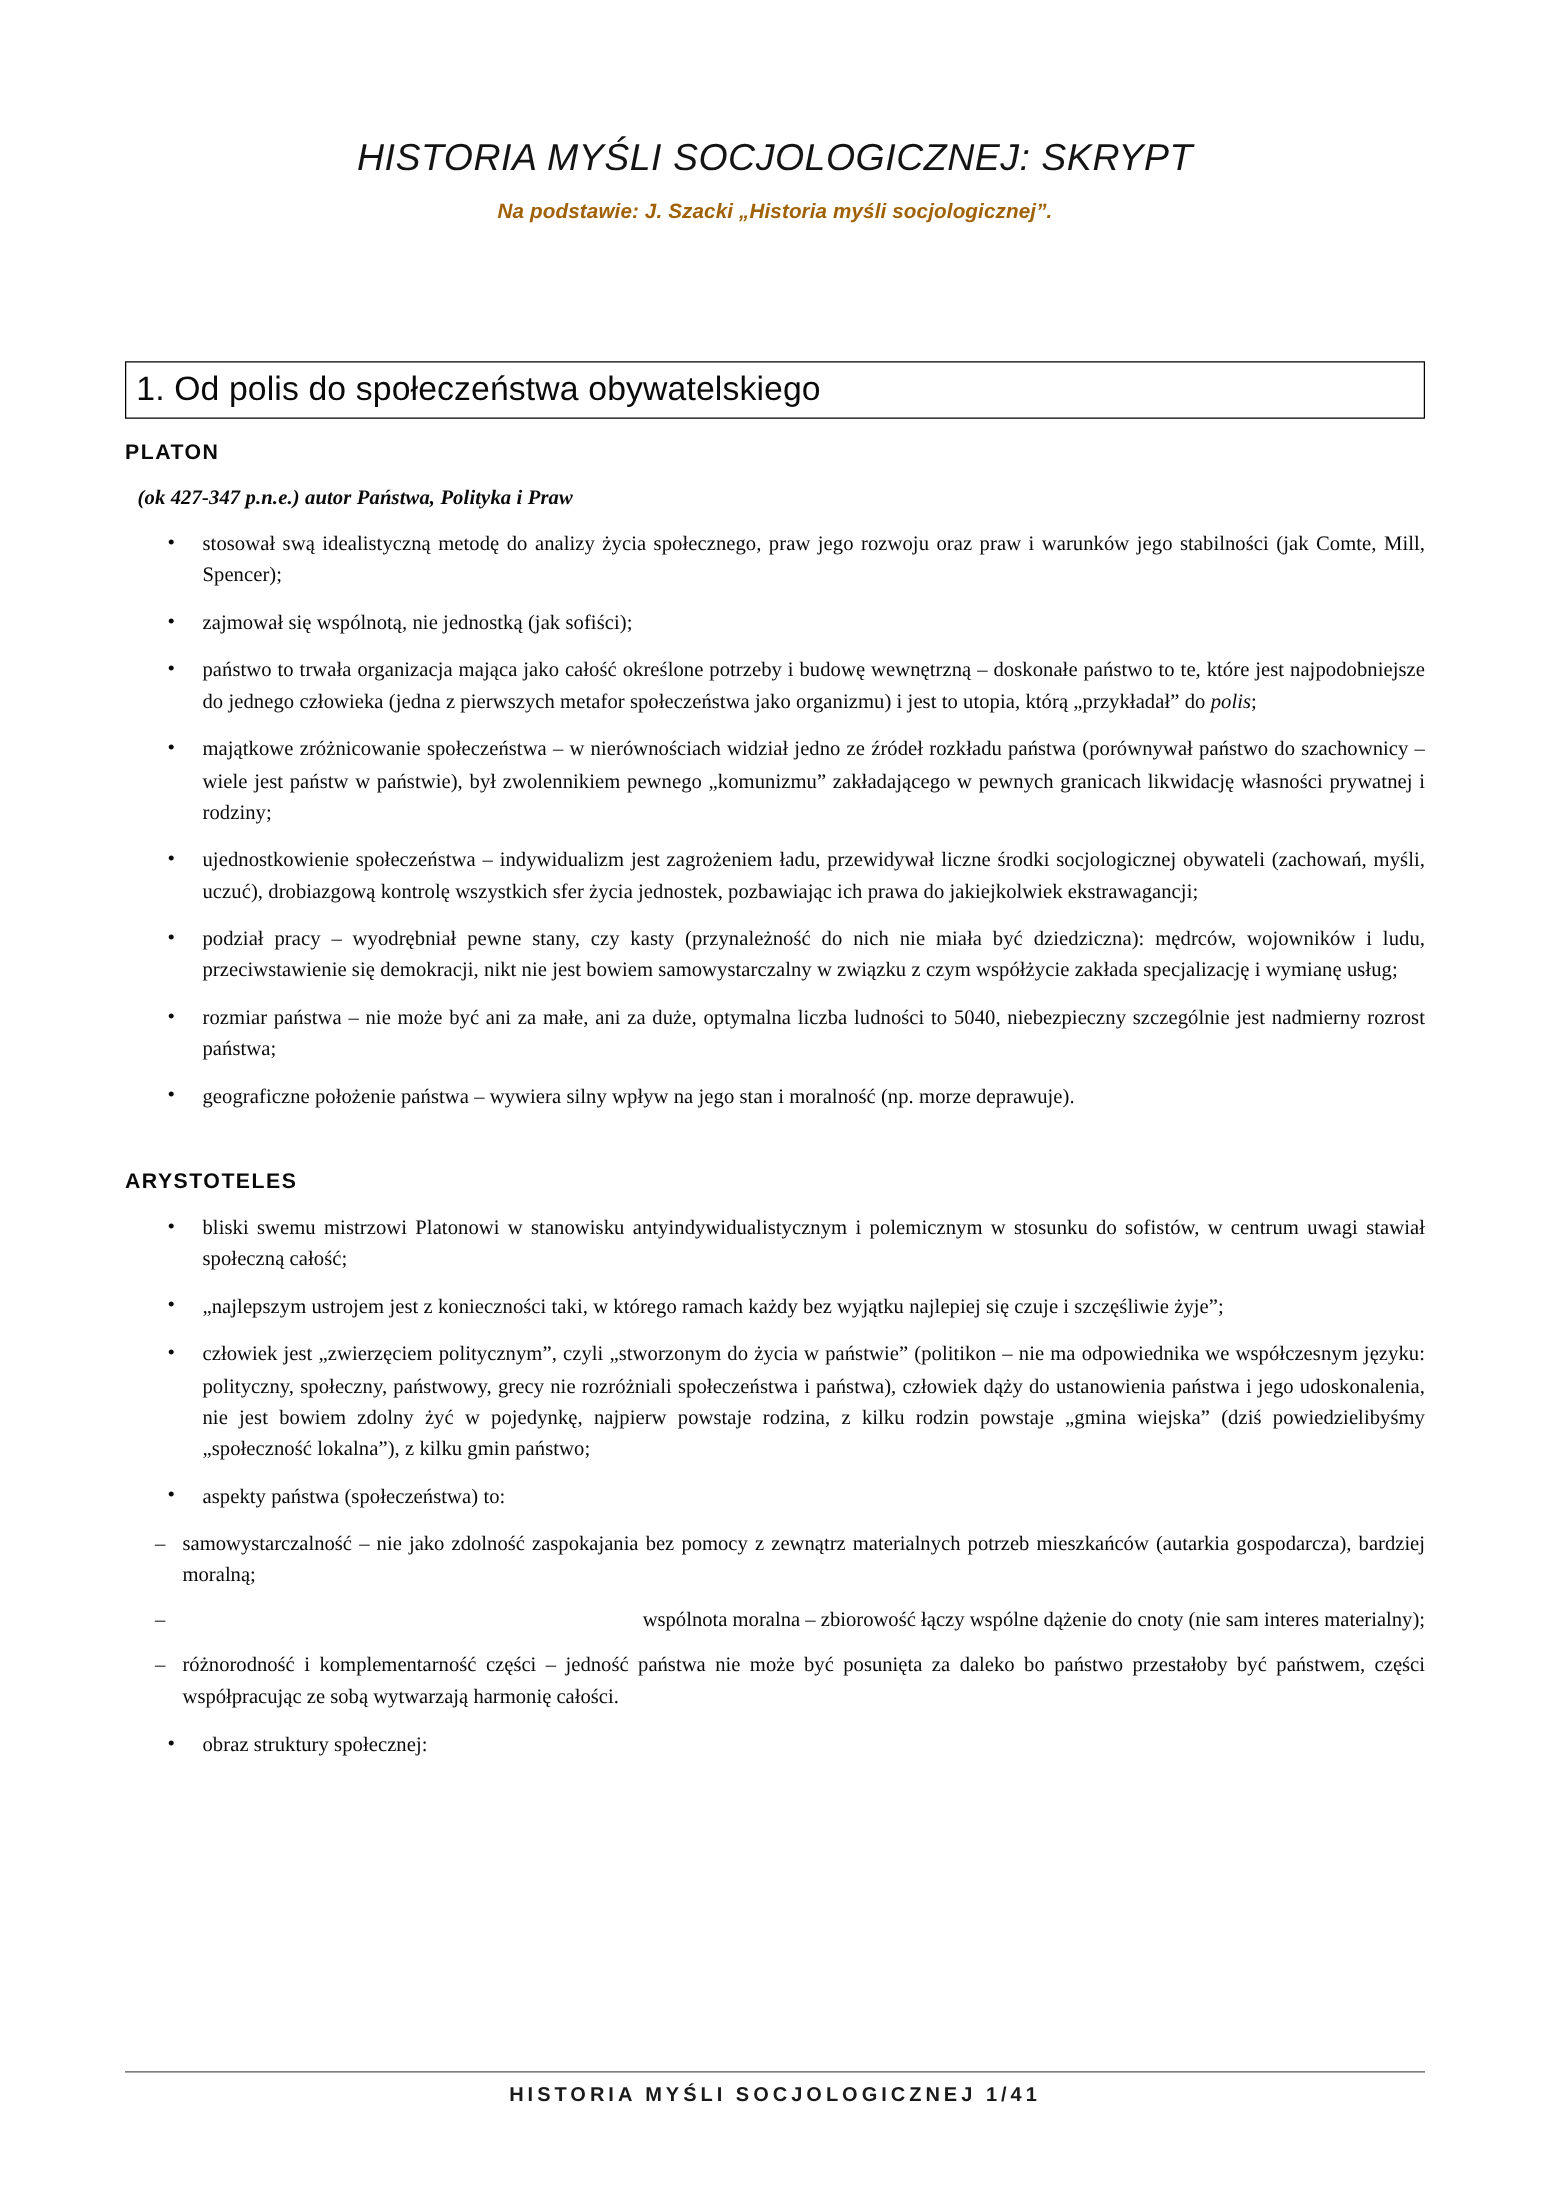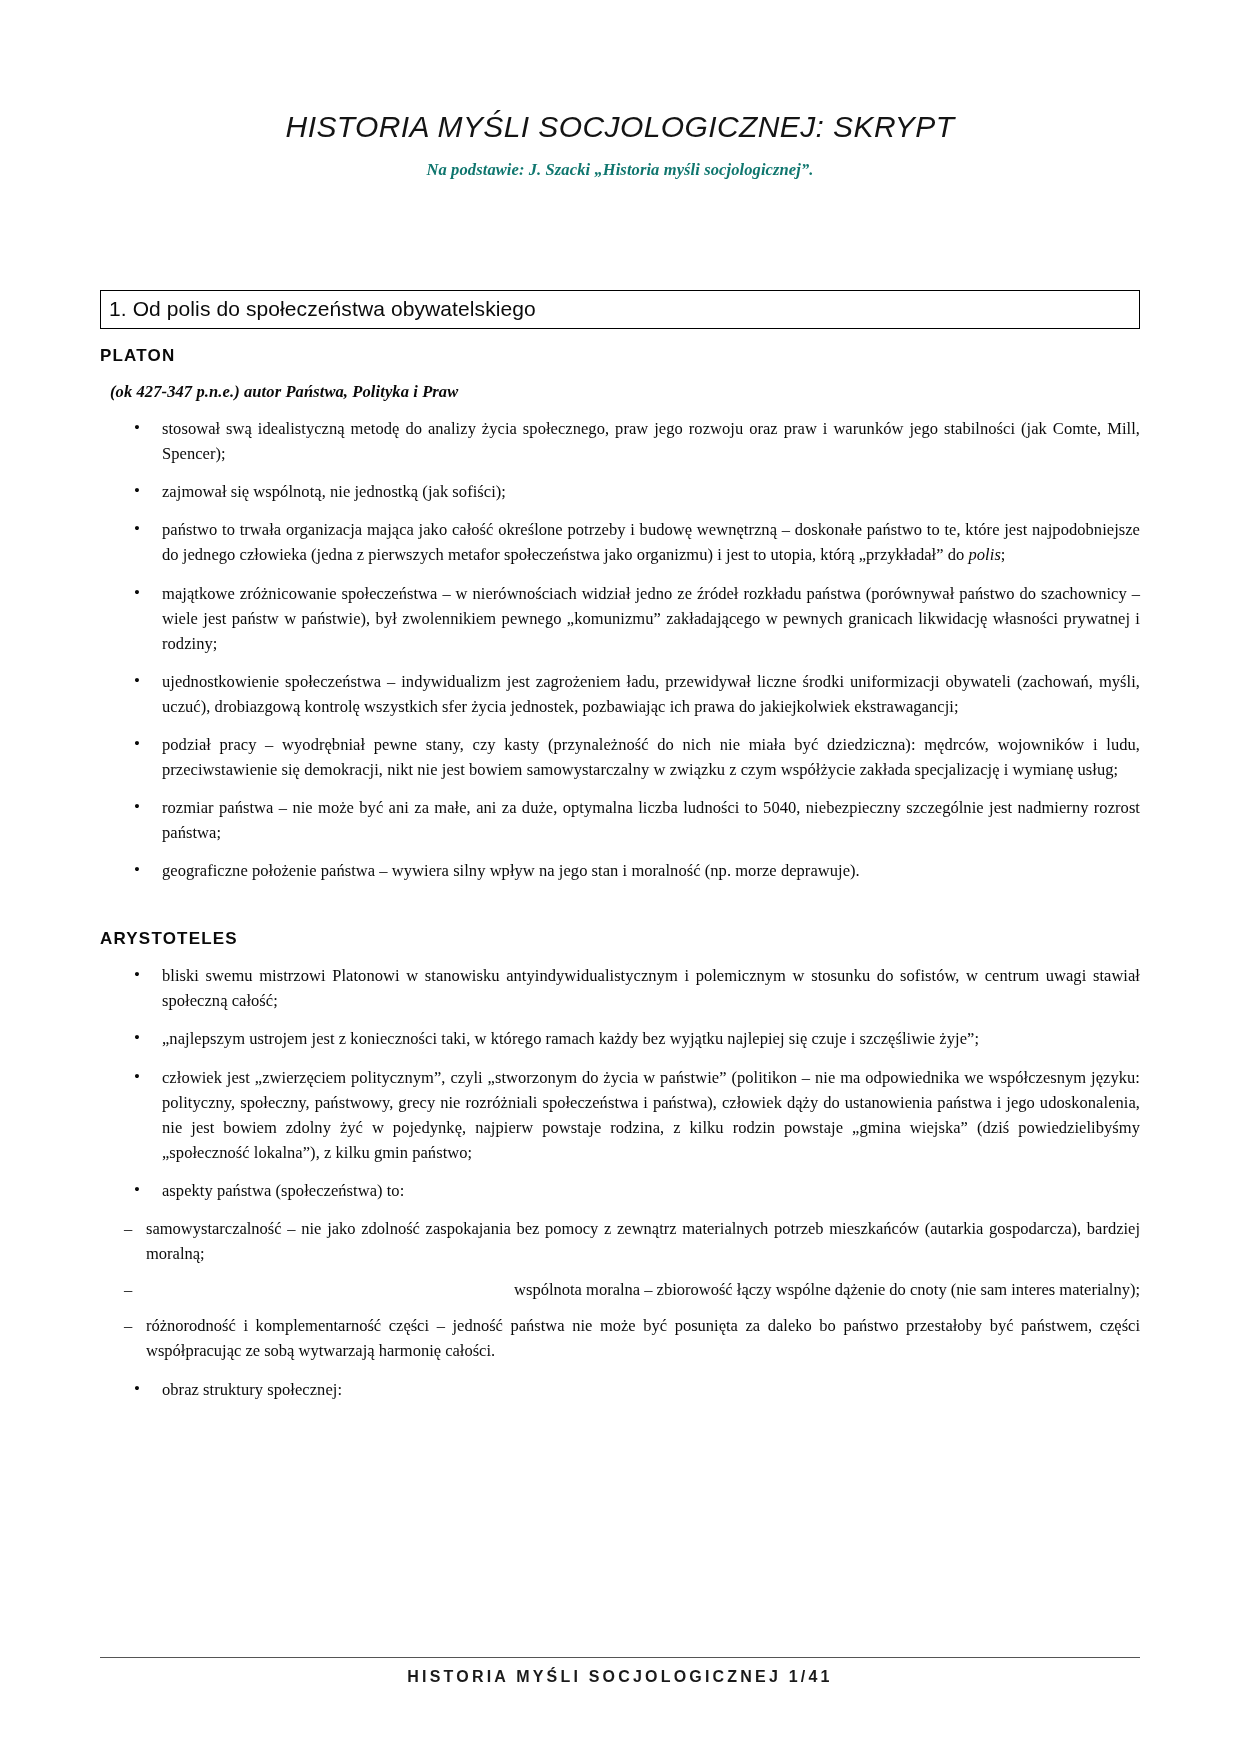--- a/index.html
+++ b/index.html
@@ -25,36 +25,36 @@
     font-family: "Liberation Sans", "DejaVu Sans", sans-serif;
     font-size: 30px;
     font-style: italic;
     font-weight: 400;
     letter-spacing: 0.4px;
     margin: 14px 0 0 0;
     color: #141414;
   }
   .doc-subtitle {
     text-align: center;
-    font-family: Liberation Serif, serif;
+    font-family: Liberation Sans, sans-serif;
     font-size: 16.5px;
     font-style: italic;
     font-weight: bold;
     margin: 16px 0 0 0;
     letter-spacing: 0.1px;
-    color: #0f766e;
+    color: #a16207;
   }
 
   
   .section-box {
     margin-top: 110px;
     border: 1.5px solid #000;
     padding: 6px 6px 7px 8px;
     font-family: "Liberation Sans", "DejaVu Sans", sans-serif;
-    font-size: 21px;
+    font-size: 27px;
     font-weight: 500;
     letter-spacing: 0.1px;
     line-height: 1.15;
   }
 
   
   .author-name {
     font-family: "Liberation Sans", "DejaVu Sans", sans-serif;
     font-weight: bold;
     font-size: 17px;
@@ -159,21 +159,21 @@
   </div>
 
   <h2 class="author-name">PLATON</h2>
   <p class="author-works">(ok 427-347 p.n.e.) autor Państwa, Polityka i Praw</p>
 
   <ul class="bullets">
     <li>stosował swą idealistyczną metodę do analizy życia społecznego, praw jego rozwoju oraz praw i warunków jego stabilności (jak Comte, Mill, Spencer);</li>
     <li class="tight">zajmował się wspólnotą, nie jednostką (jak sofiści);</li>
     <li><span>państwo to trwała organizacja mająca jako całość określone potrzeby i budowę wewnętrzną – doskonałe państwo to te, które jest najpodobniejsze do jednego człowieka (jedna z pierwszych metafor społeczeństwa jako organizmu) i jest to utopia, którą „przykładał” do </span><em class="it">polis</em><span>;</span></li>
     <li>majątkowe zróżnicowanie społeczeństwa – w nierównościach widział jedno ze źródeł rozkładu państwa (porównywał państwo do szachownicy – wiele jest państw w państwie), był zwolennikiem pewnego „komunizmu” zakładającego w pewnych granicach likwidację własności prywatnej i rodziny;</li>
-    <li>ujednostkowienie społeczeństwa – indywidualizm jest zagrożeniem ładu, przewidywał liczne środki uniformizacji obywateli (zachowań, myśli, uczuć), drobiazgową kontrolę wszystkich sfer życia jednostek, pozbawiając ich prawa do jakiejkolwiek ekstrawagancji;</li>
+    <li>ujednostkowienie społeczeństwa – indywidualizm jest zagrożeniem ładu, przewidywał liczne środki socjologicznej obywateli (zachowań, myśli, uczuć), drobiazgową kontrolę wszystkich sfer życia jednostek, pozbawiając ich prawa do jakiejkolwiek ekstrawagancji;</li>
     <li>podział pracy – wyodrębniał pewne stany, czy kasty (przynależność do nich nie miała być dziedziczna): mędrców, wojowników i ludu, przeciwstawienie się demokracji, nikt nie jest bowiem samowystarczalny w związku z czym współżycie zakłada specjalizację i wymianę usług;</li>
     <li>rozmiar państwa – nie może być ani za małe, ani za duże, optymalna liczba ludności to 5040, niebezpieczny szczególnie jest nadmierny rozrost państwa;</li>
     <li class="tight">geograficzne położenie państwa – wywiera silny wpływ na jego stan i moralność (np. morze deprawuje).</li>
   </ul>
 
   <h2 class="author-name spaced-top">ARYSTOTELES</h2>
 
   <ul class="bullets">
     <li>bliski swemu mistrzowi Platonowi w stanowisku antyindywidualistycznym i polemicznym w stosunku do sofistów, w centrum uwagi stawiał społeczną całość;</li>
     <li>„najlepszym ustrojem jest z konieczności taki, w którego ramach każdy bez wyjątku najlepiej się czuje i szczęśliwie żyje”;</li>

